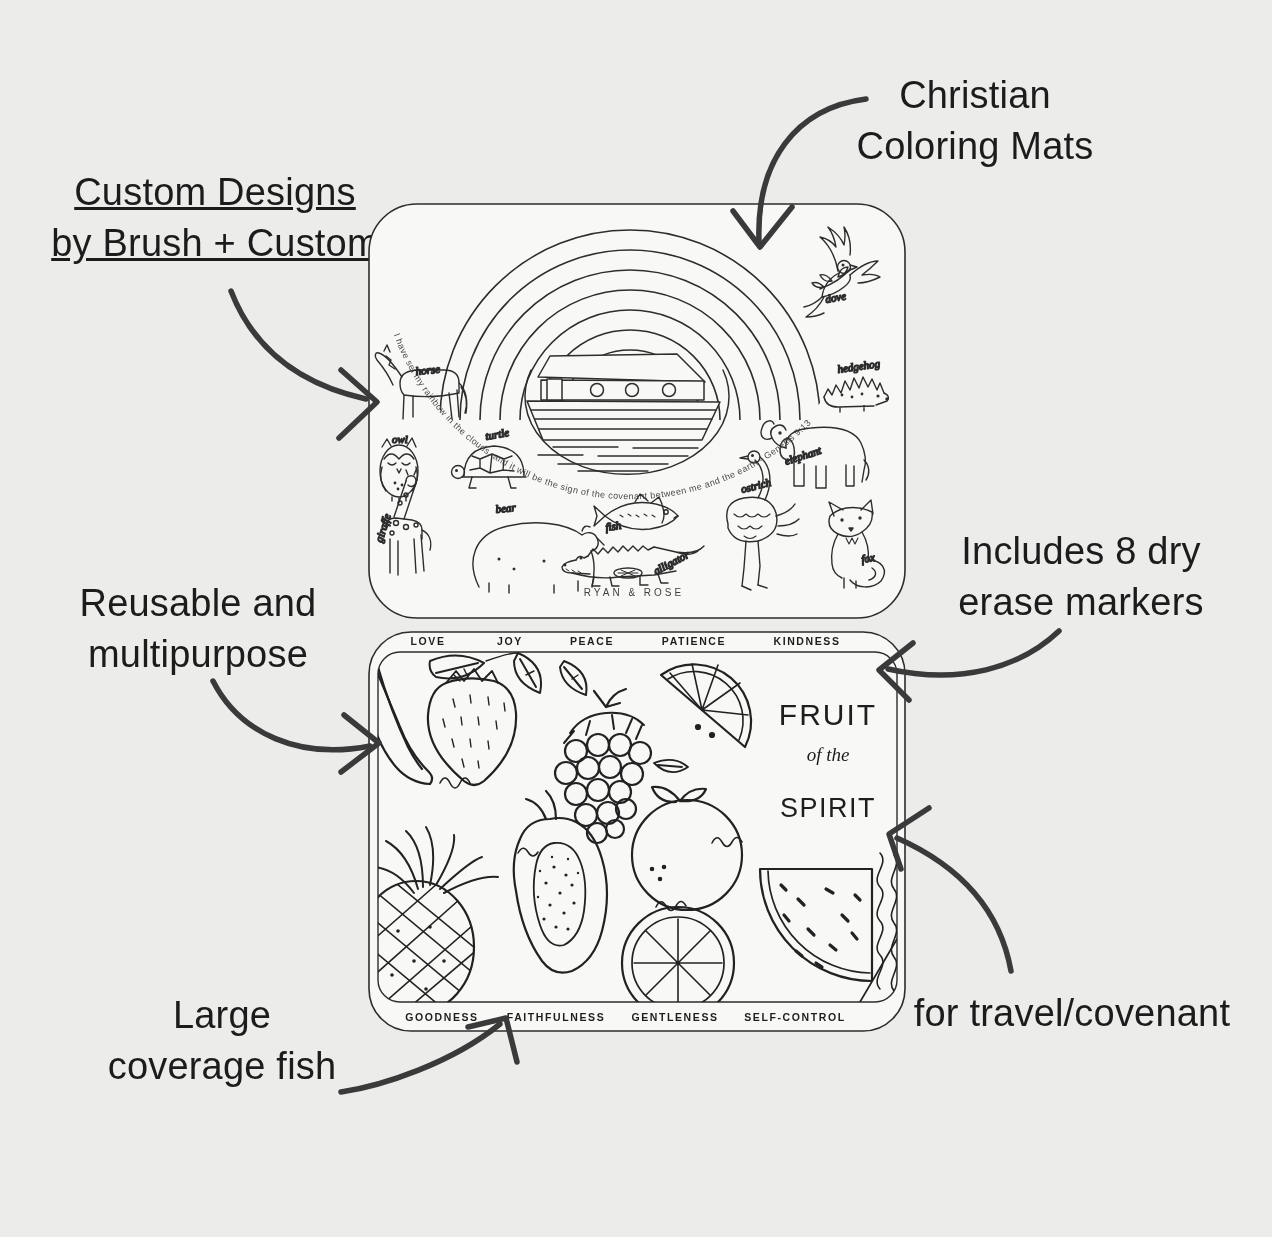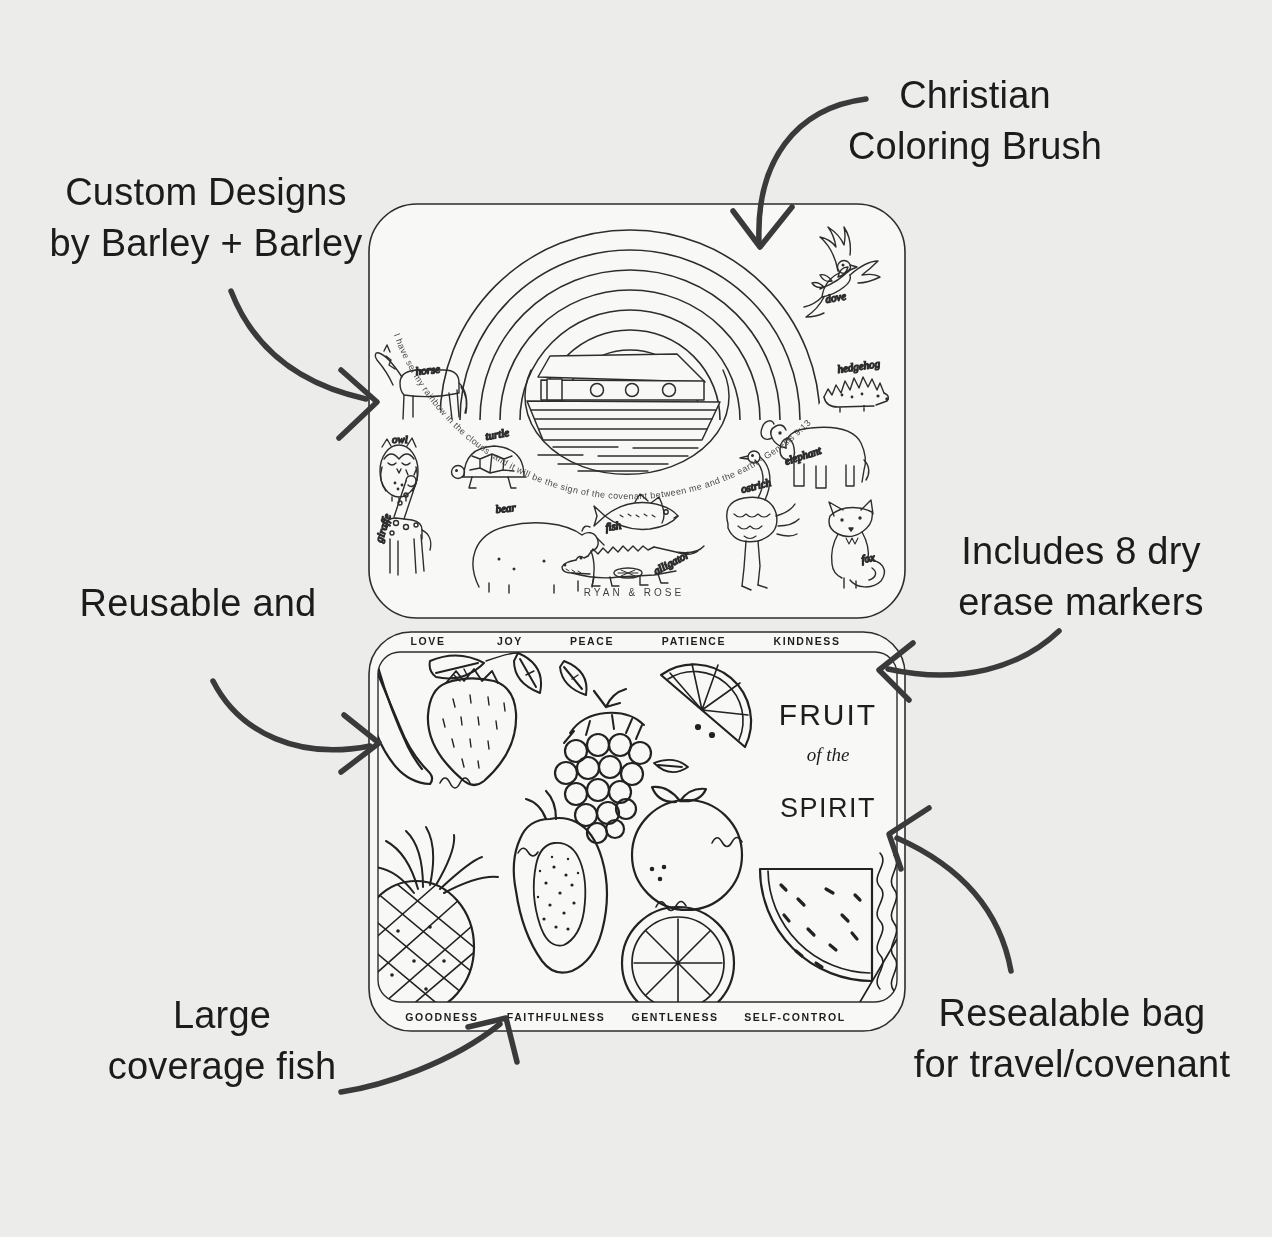--- a/index.html
+++ b/index.html
@@ -15,39 +15,39 @@
   svg text{font-family:"Liberation Sans",sans-serif;}
   .cursive{font-family:"Liberation Serif",serif;font-style:italic;}
 </style>
 </head>
 <body>
 
 <div class="stage">
 
   <div class="callout" style="left:775px;top:70px;width:400px;">
     <div>Christian</div>
-    <div>Coloring Brush</div>
-  </div>
-  <div class="callout" style="left:6px;top:167px;width:400px;">
+    <div>Coloring Mats</div>
+  </div>
+  <div class="callout" style="left:15px;top:167px;width:400px;text-decoration:underline;">
     <div>Custom Designs</div>
-    <div>by Barley + Barley</div>
+    <div>by Brush + Custom</div>
   </div>
   <div class="callout" style="left:18px;top:578px;width:360px;">
     <div>Reusable and</div>
+    <div>multipurpose</div>
   </div>
   <div class="callout" style="left:881px;top:526px;width:400px;">
     <div>Includes 8 dry</div>
     <div>erase markers</div>
   </div>
   <div class="callout" style="left:22px;top:990px;width:400px;text-align:center;">
     <div>Large</div>
     <div>coverage fish</div>
   </div>
   <div class="callout" style="left:872px;top:988px;width:400px;">
-    <div>Resealable bag</div>
     <div>for travel/covenant</div>
   </div>
 
   <svg class="mat" style="left:368px;top:203px;" width="538" height="416" viewBox="0 0 538 416">
     <defs>
       <clipPath id="verseDisk">
           <circle cx="259" cy="38" r="252"></circle>
         </clipPath>
       <path id="versePath" d="M 25,130 A 253,253 0 0 0 496,141" fill="none"></path>
     </defs>

